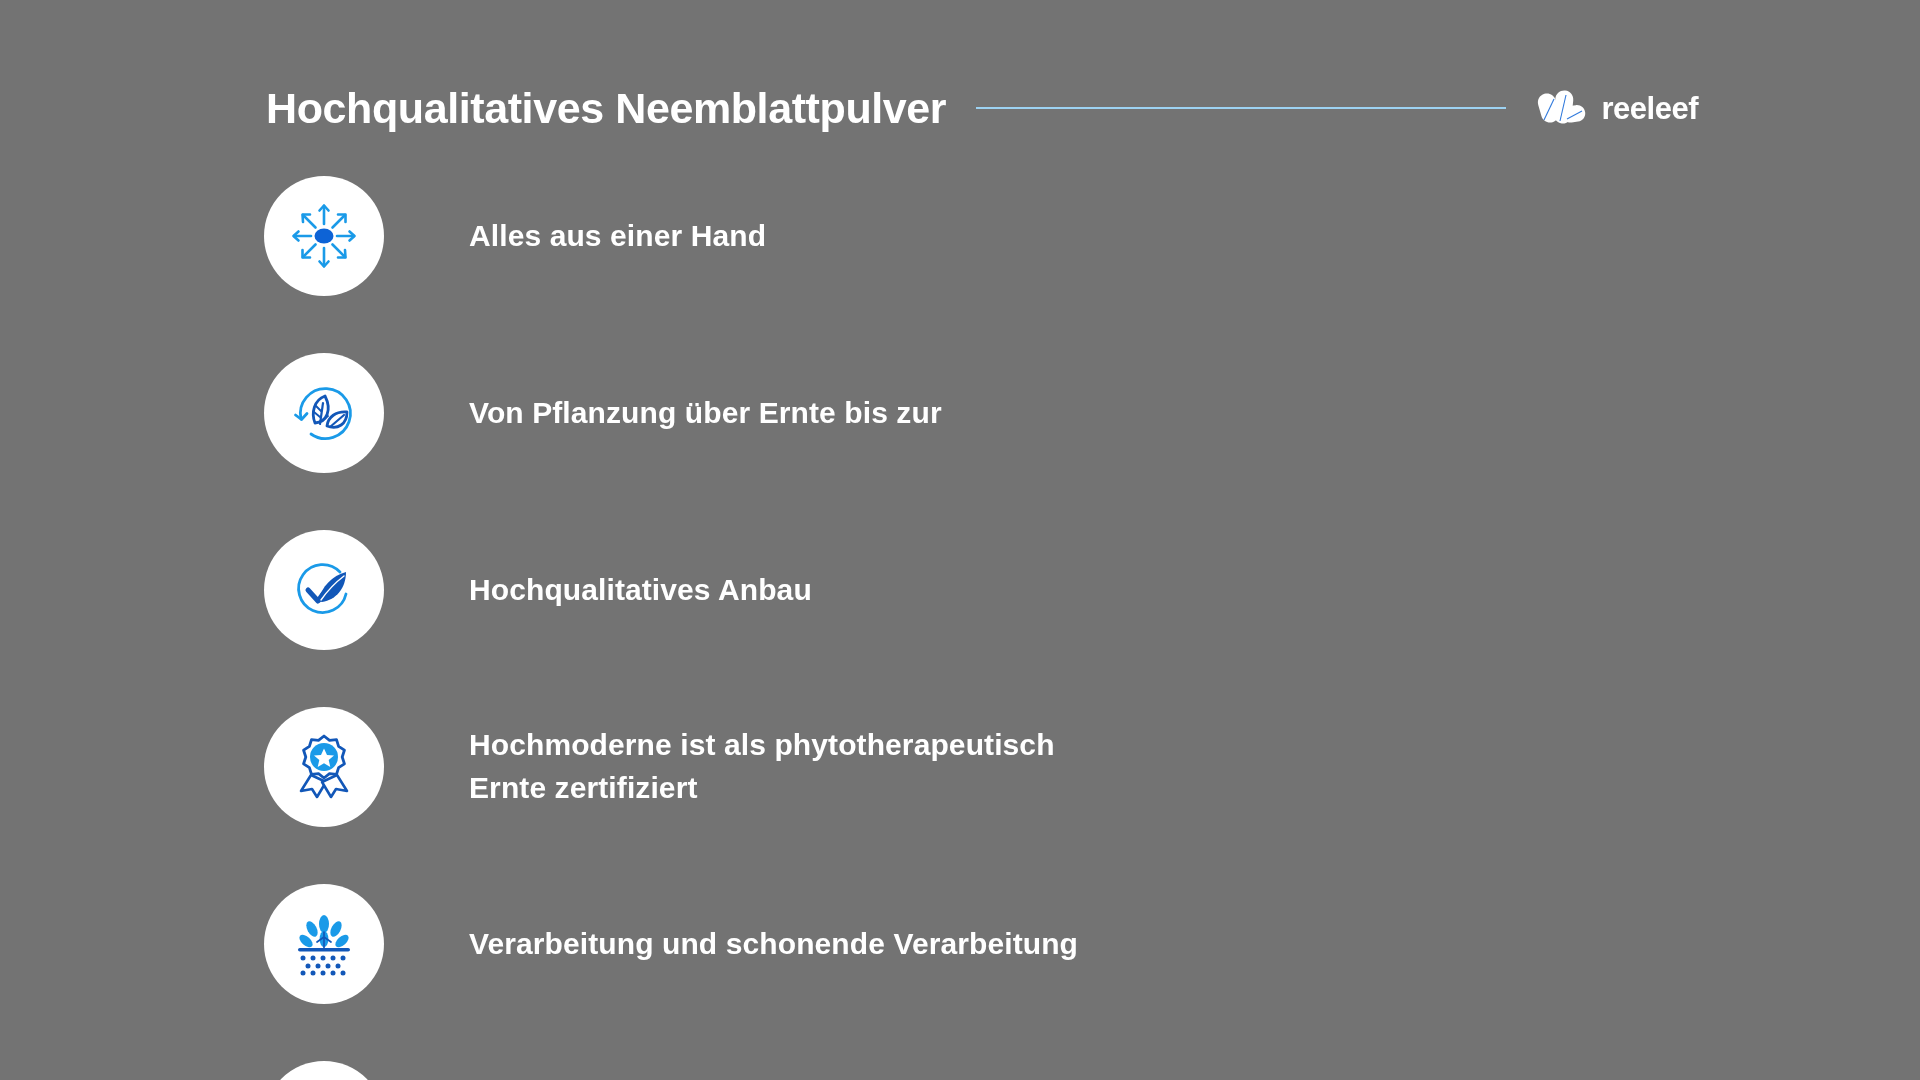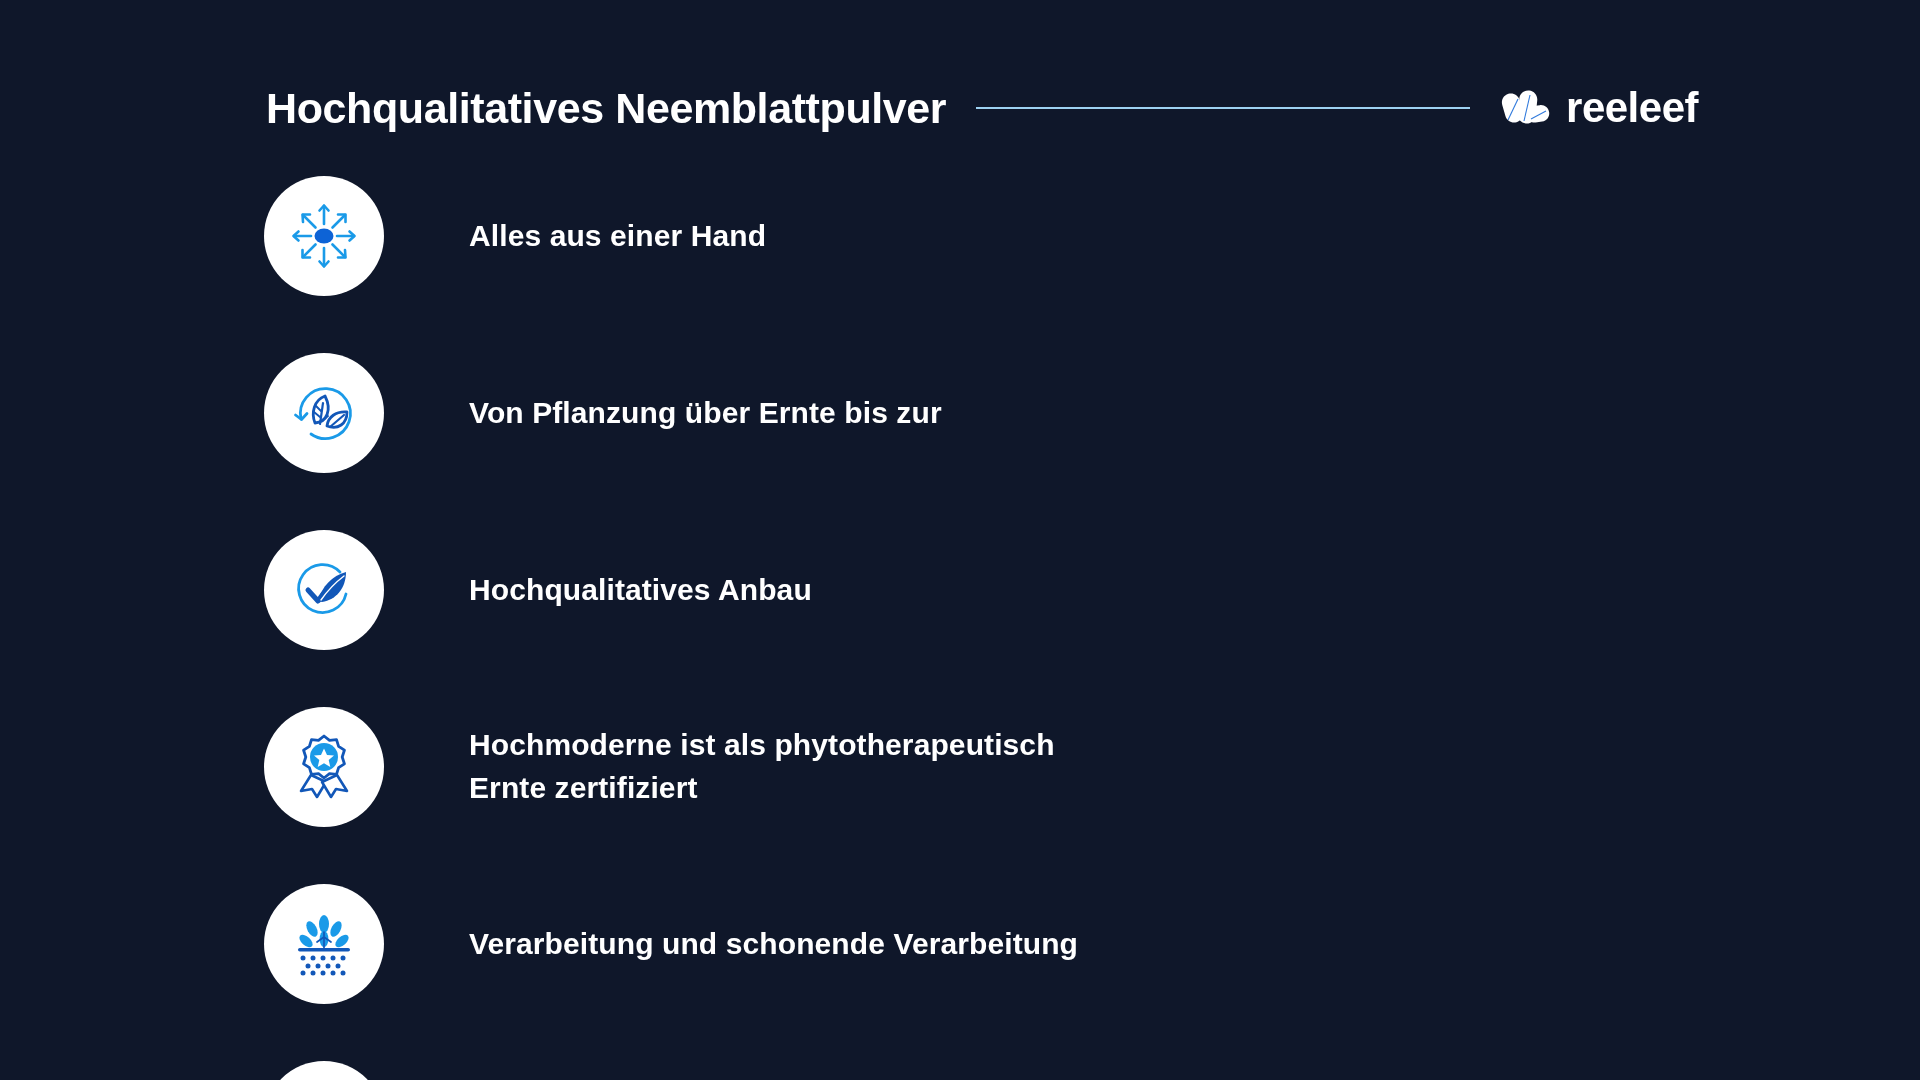--- a/index.html
+++ b/index.html
@@ -14,21 +14,21 @@
   body {
     background: #0d63d6;
     font-family: "Liberation Sans", sans-serif;
     -webkit-font-smoothing: antialiased;
   }
 
   .page {
     position: relative;
     width: 1920px;
     height: 1080px;
-    background: #0f172a;
+    background: #737373;
   }
 
   
   .header {
     position: absolute;
     top: 78px;
     left: 266px;
     right: 222px;
     height: 60px;
     display: flex;
@@ -62,21 +62,21 @@
 
   .logo-mark {
     width: 52px;
     height: 42px;
     flex: 0 0 auto;
     position: relative;
     top: 2px;
   }
 
   .logo-word {
-    font-size: 42px;
+    font-size: 31px;
     font-weight: 700;
     color: #ffffff;
     letter-spacing: -0.5px;
     line-height: 1;
   }
 
   
   .features {
     position: absolute;
     top: 176px;

